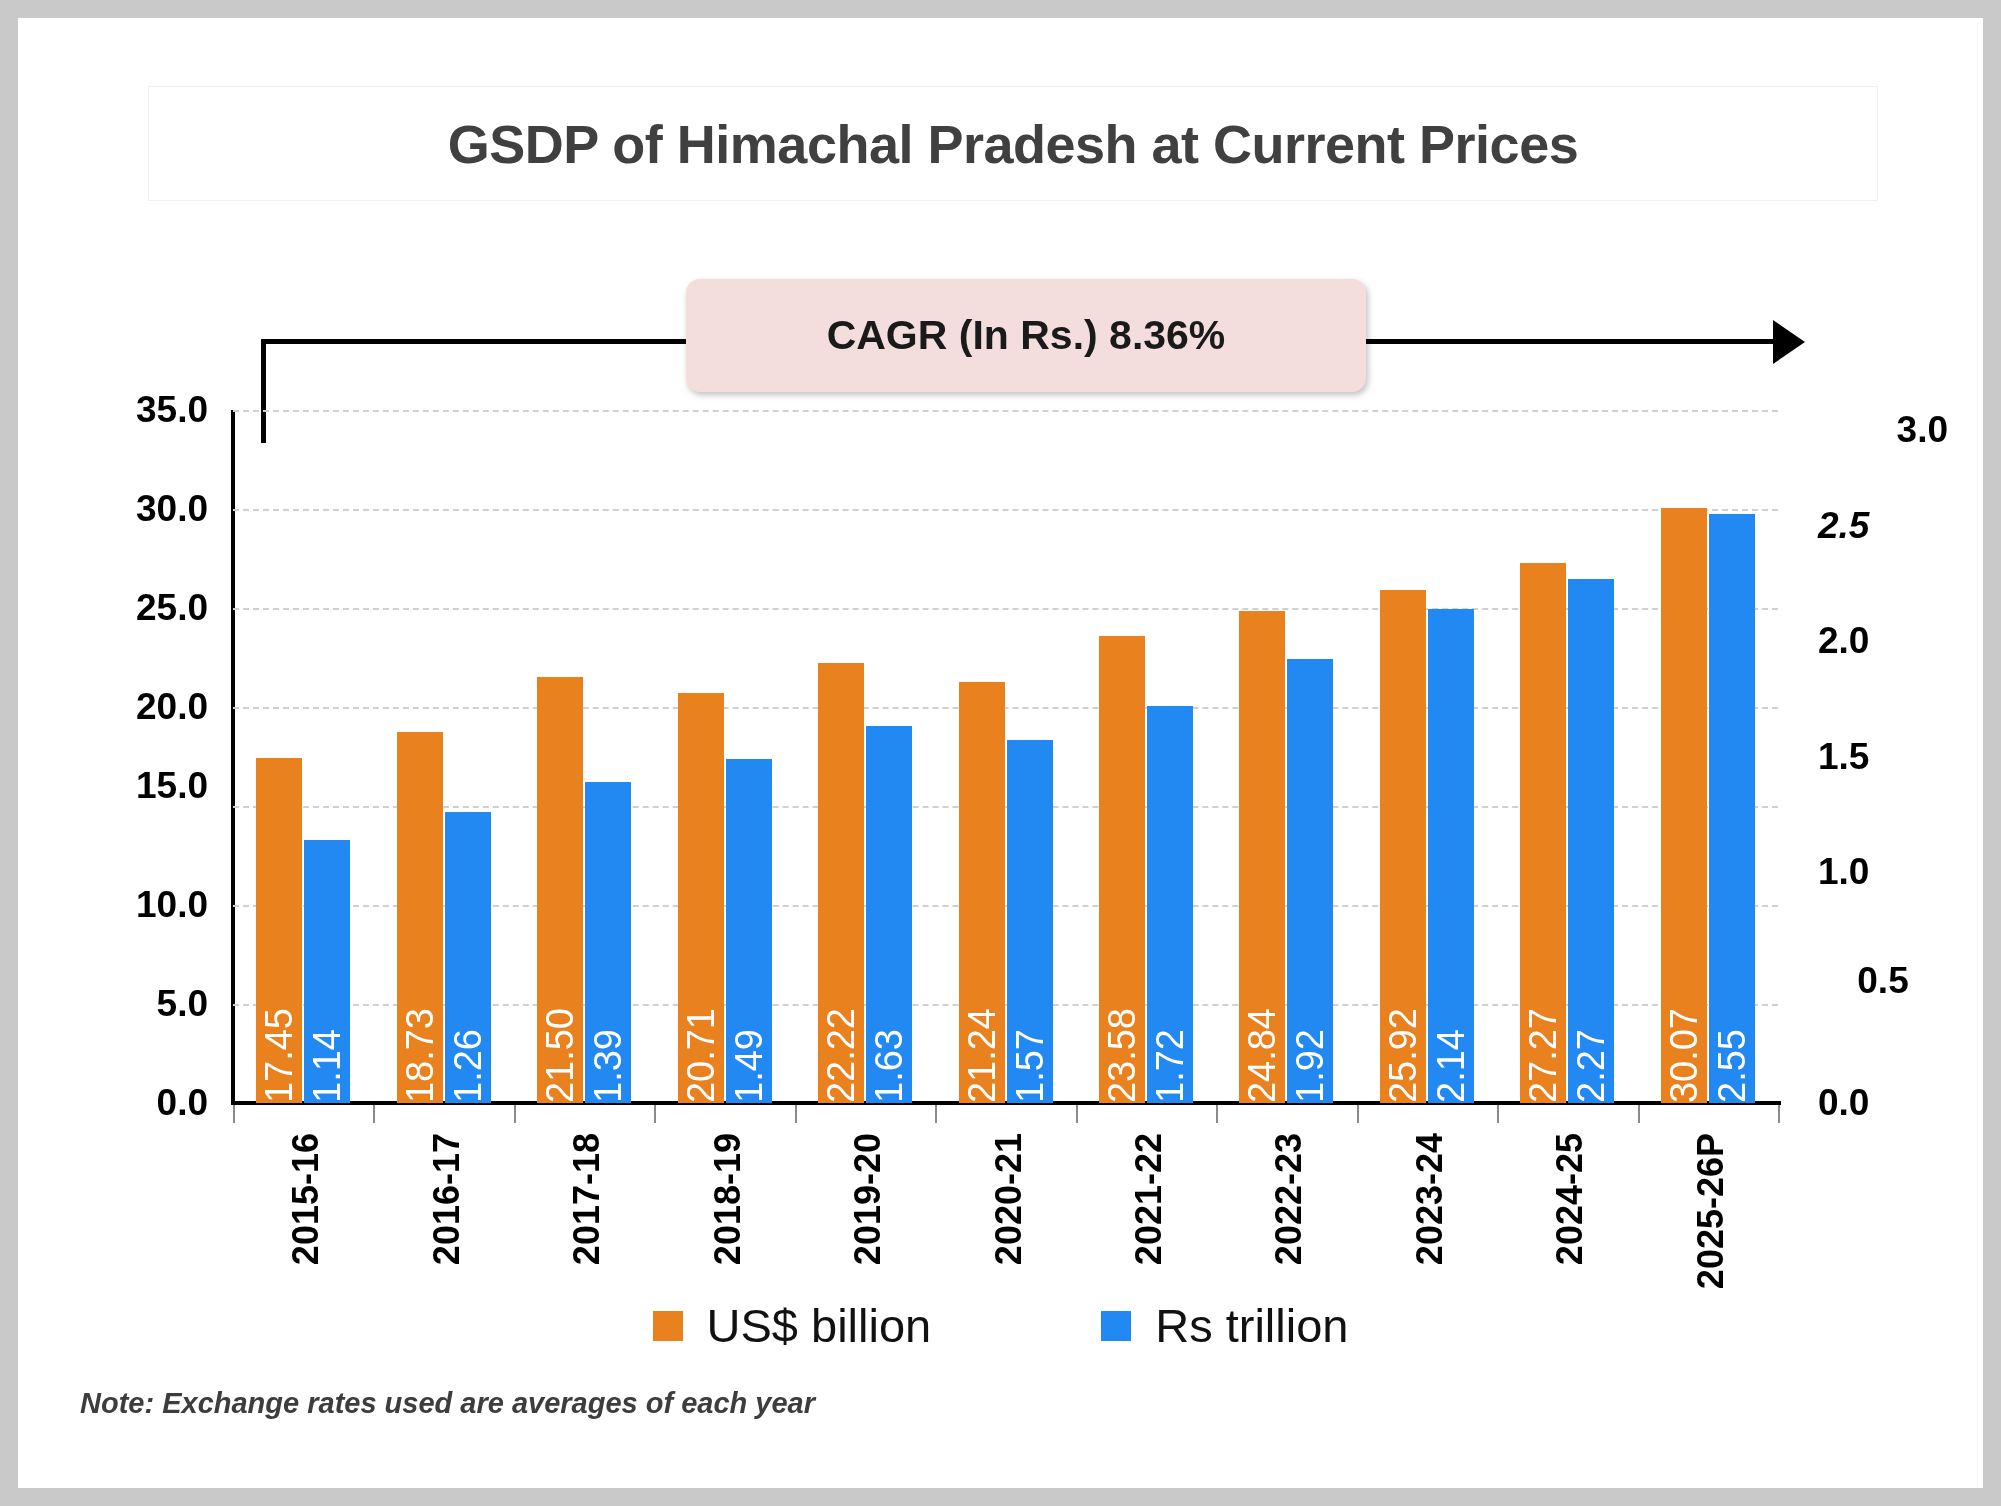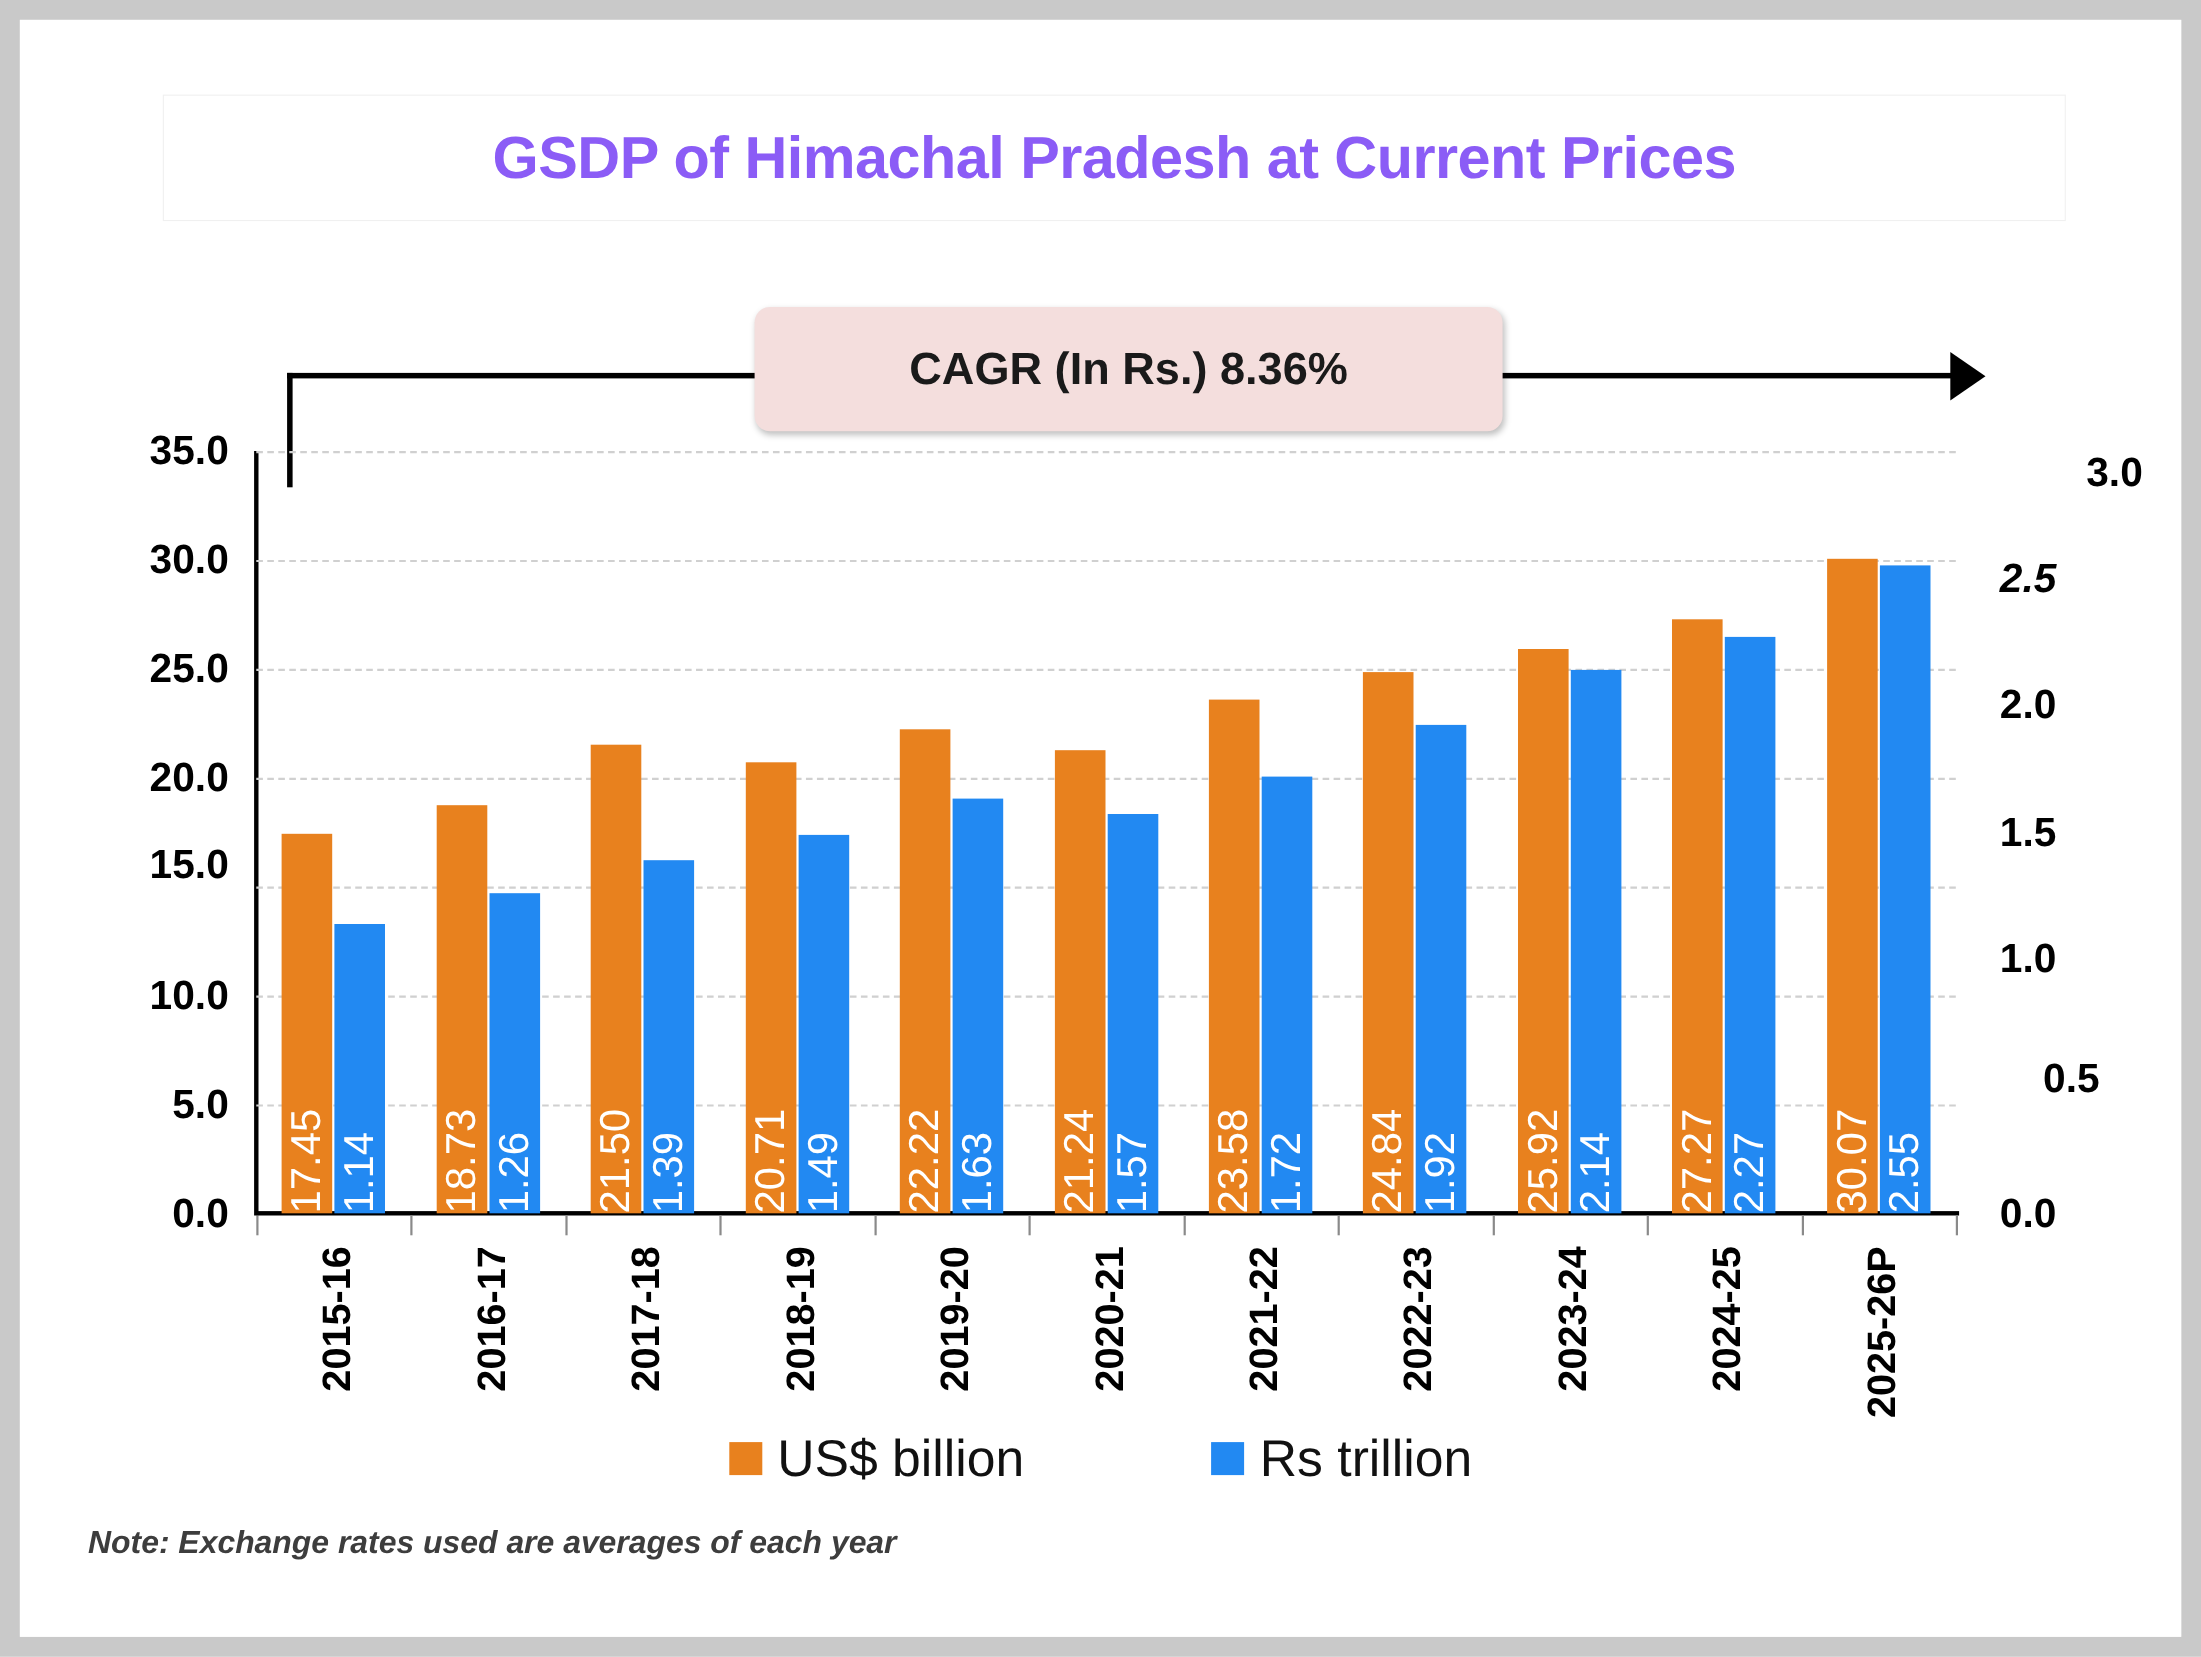--- a/index.html
+++ b/index.html
@@ -24,21 +24,21 @@
   #title-box {
     position: absolute;
     left: 130px; top: 68px;
     width: 1730px; height: 115px;
     border: 1px solid #f0f0f0;
     display: flex; align-items: center; justify-content: center;
   }
   #title-text {
     font-size: 54px;
     font-weight: bold;
-    color: #8b5cf6;
+    color: #404040;
     letter-spacing: -0.5px;
     white-space: nowrap;
   }
 
   
   #cagr-arrow-line {
     position: absolute;
     left: 243px; top: 321px;
     width: 1520px; height: 5px;
     background: #000;
@@ -142,21 +142,21 @@
     letter-spacing: 0px;
   }
 
   
   #legend {
     position: absolute;
     left: 0; top: 1280px; width: 100%;
     display: flex; justify-content: center; align-items: center;
     gap: 170px;
   }
-  .legend-item { display: flex; align-items: center; gap: 14px; }
+  .legend-item { display: flex; align-items: center; gap: 24px; }
   .legend-swatch { width: 30px; height: 30px; }
   .legend-swatch.orange { background: #e8811e; }
   .legend-swatch.blue { background: #2289f2; }
   .legend-text { font-size: 47px; color: #111; }
 
   
   .footnote {
     position: absolute;
     left: 62px;
     font-size: 29px;

